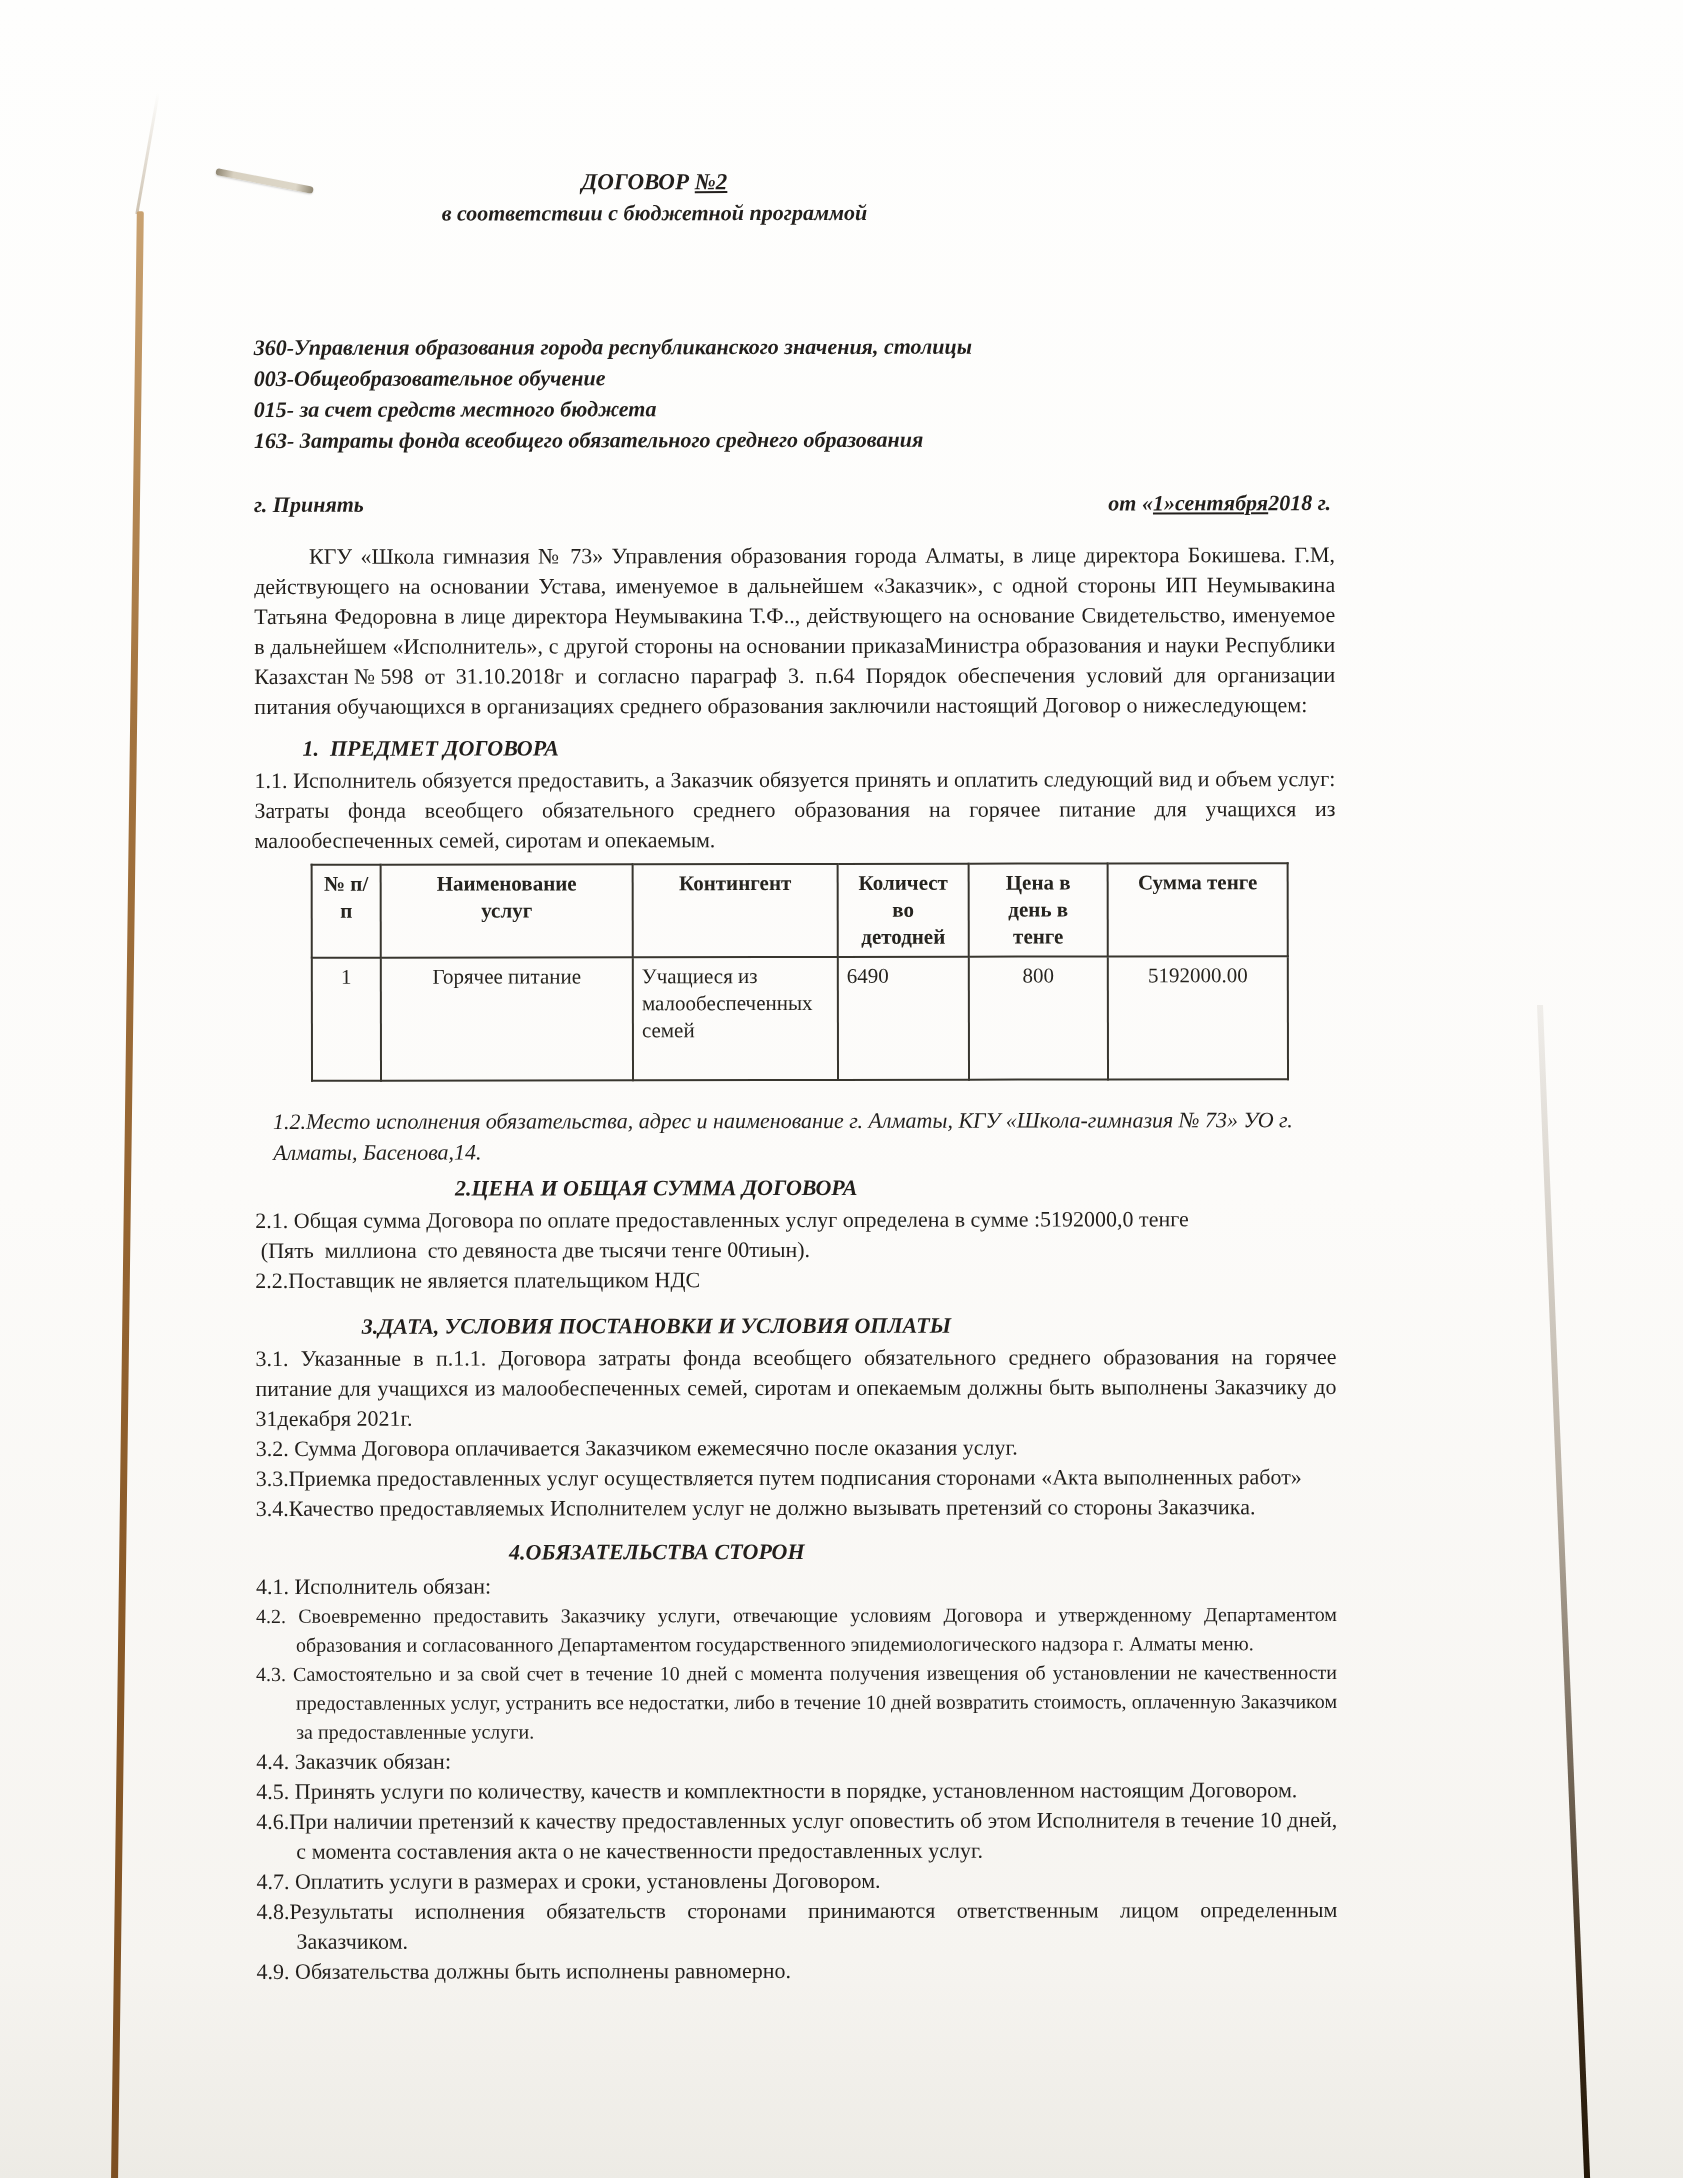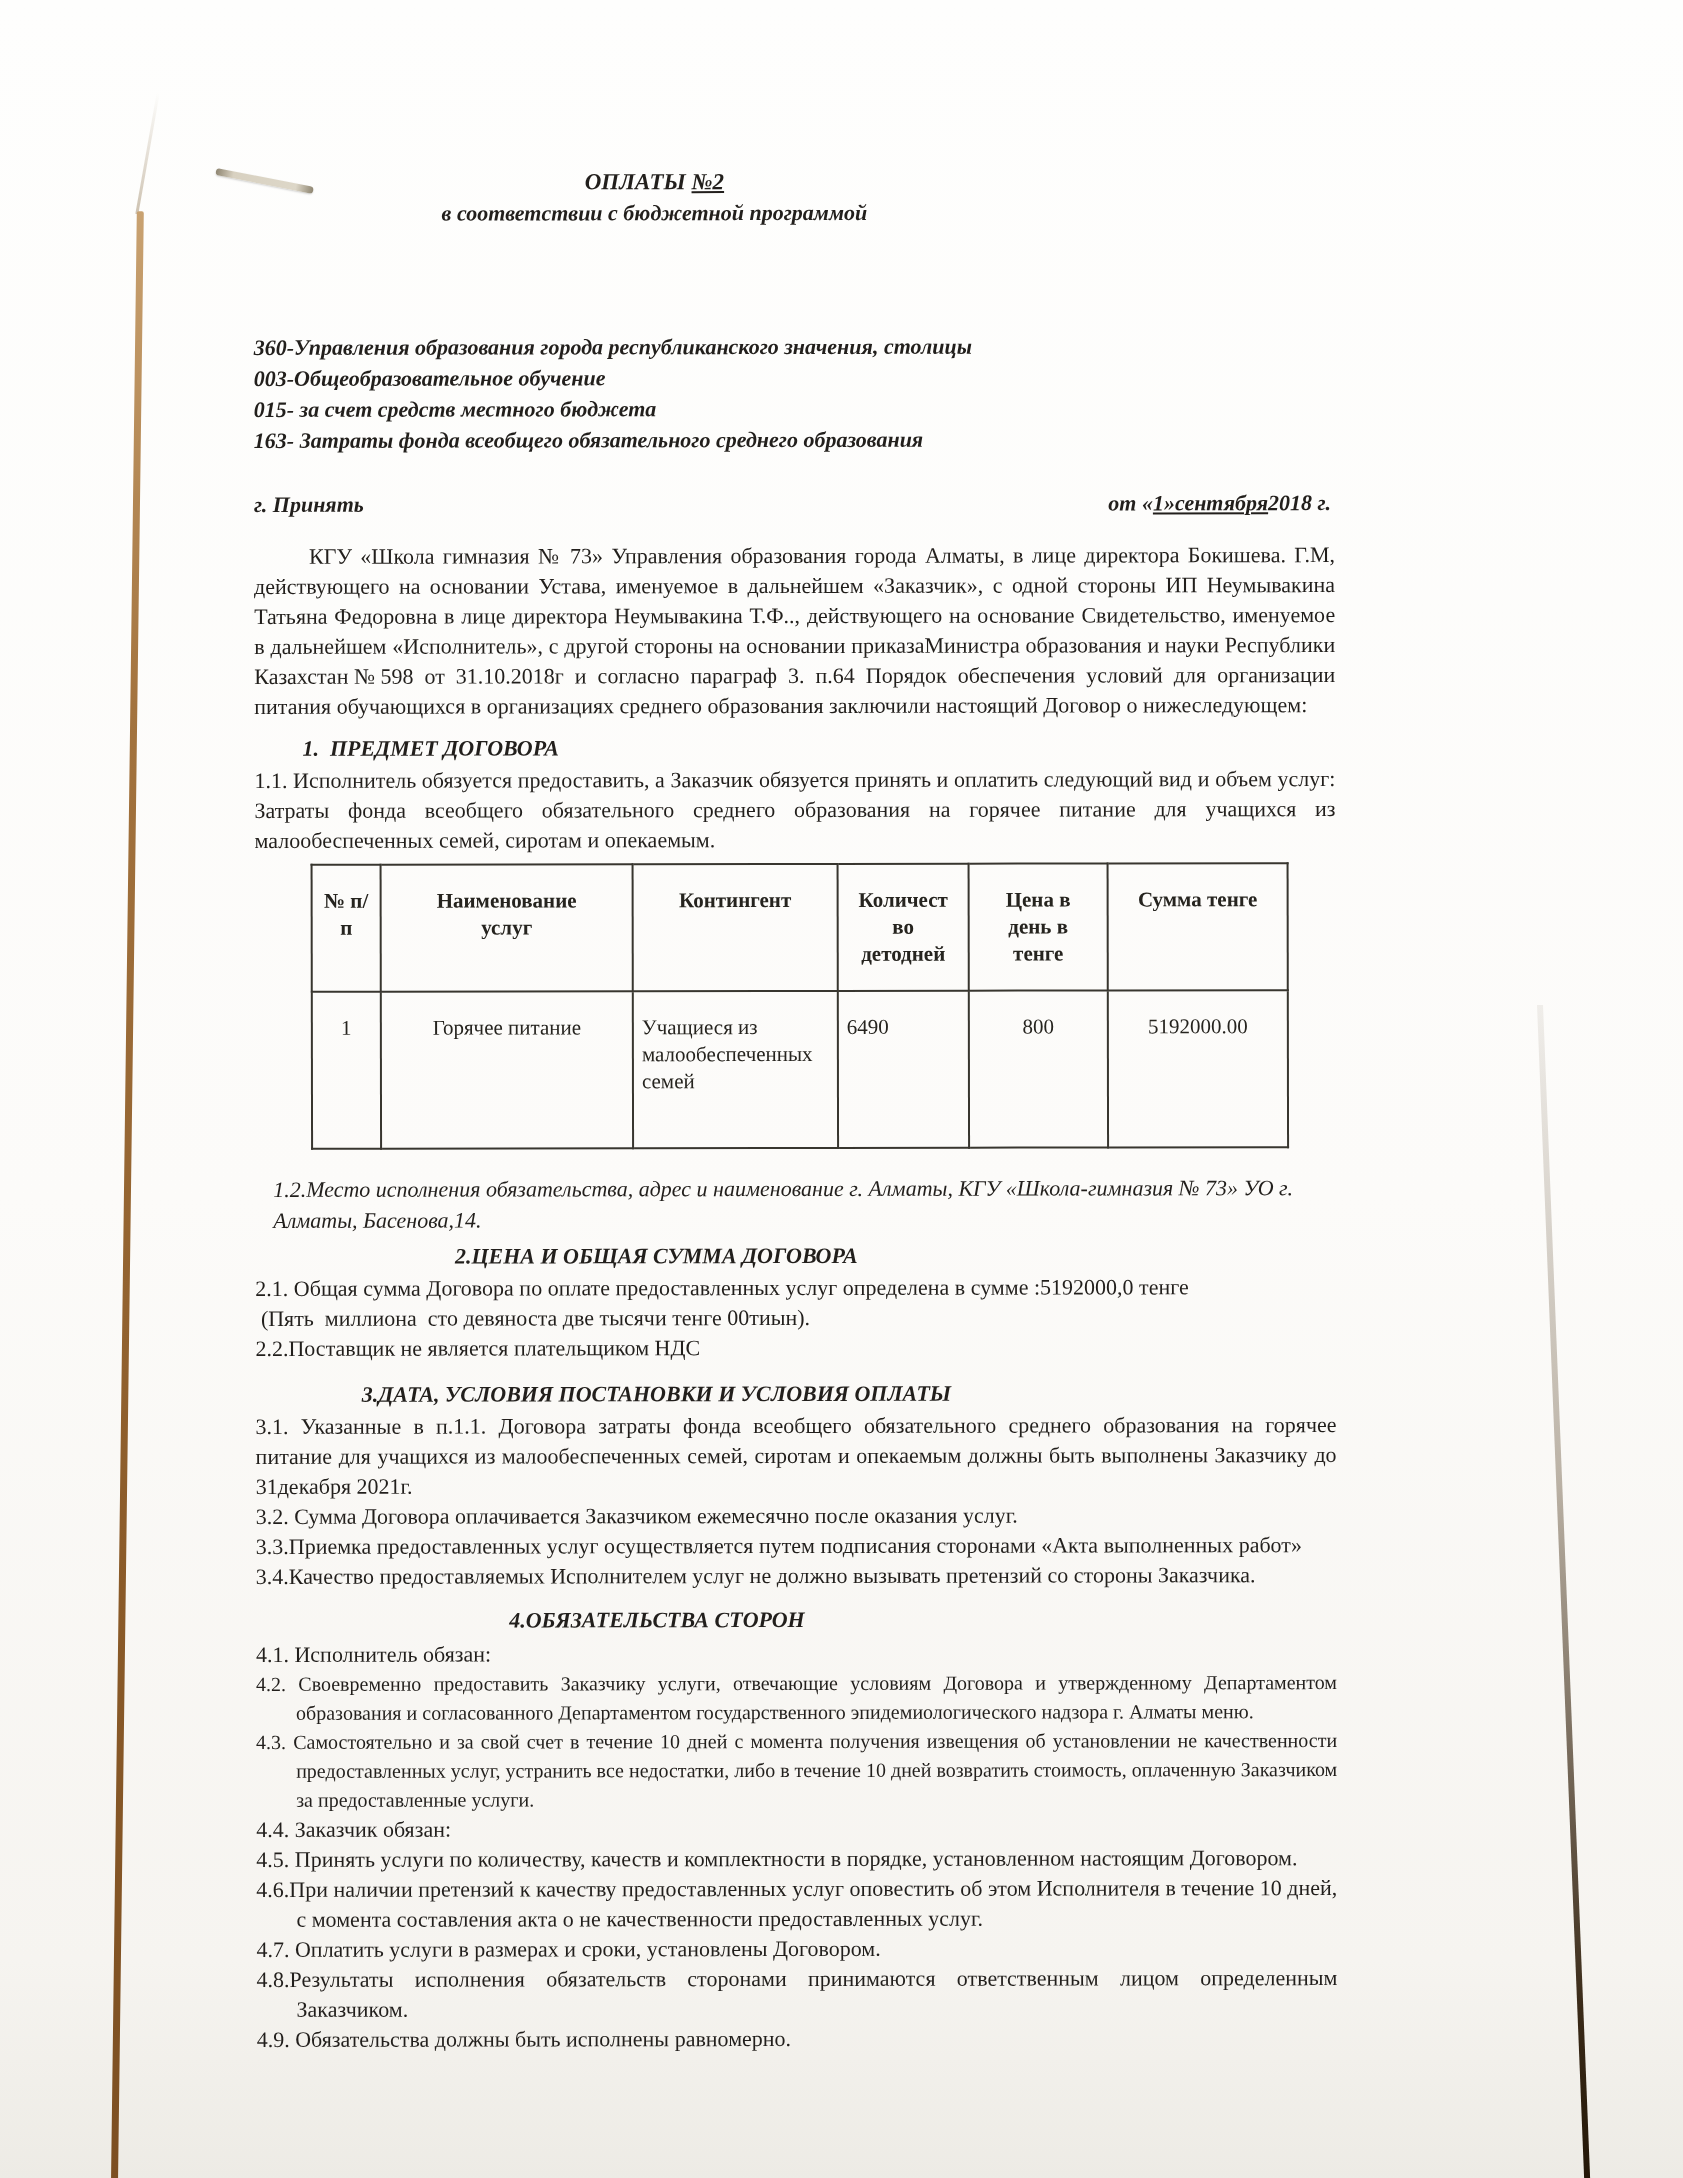--- a/index.html
+++ b/index.html
@@ -47,21 +47,21 @@
   .subtitle{font-weight:bold;font-style:italic;text-align:center;width:802px;font-size:22px;margin-bottom:103px;}
   .programs{margin-bottom:34px;}
   .programs .prog{font-weight:bold;font-style:italic;line-height:31px;}
   .place-date{display:flex;justify-content:space-between;width:1077px;
     font-weight:bold;font-style:italic;margin-bottom:22px;}
   .preamble{text-align:justify;text-indent:55px;margin-bottom:12px !important;}
   .h-left{font-weight:bold;font-style:italic;font-size:22px;margin:0 0 2px 48px;}
   .h-center{font-weight:bold;font-style:italic;text-align:center;width:802px;font-size:22px;margin:6px 0 2px;}
   .p11{text-align:justify;margin-bottom:8px !important;}
   .tbl{border-collapse:collapse;margin-left:56px;font-size:21px;line-height:27px;color:#26241f;}
-  .tbl th,.tbl td{border:2px solid #38362f;padding:22px 8px;background:transparent;}
+  .tbl th,.tbl td{border:2px solid #38362f;padding:5px 8px;background:transparent;}
   .tbl th{font-weight:bold;white-space:pre-line;vertical-align:top;text-align:center;}
   .tbl tbody td{vertical-align:top;height:111px;}
   .td-c{text-align:center;}
   .td-l{text-align:left;margin-top:44px;}
   .p12{font-style:italic;margin:24px 0 0 18px !important;line-height:31px;max-width:1059px;}
   .just{text-align:justify;}
   .gap-preserve{white-space:pre-wrap;}
   .items .item{padding-left:40px;text-indent:-40px;text-align:justify;margin:0;}
   .items .item.small{font-size:20px;line-height:29px;}
 </style>
@@ -69,21 +69,21 @@
 <body>
 
 <div class="scan">
   <div class="corner-fold"></div>
   <div class="edge-left"></div>
   <div class="staple"></div>
   <div class="edge-right"></div>
 
   <div class="doc">
 
-    <div class="title"><span>ОПЛАТЫ </span><span class="u">№2</span></div>
+    <div class="title"><span>ДОГОВОР </span><span class="u">№2</span></div>
     <div class="subtitle">в соответствии с бюджетной программой</div>
 
     <div class="programs">
       <div class="prog">360-Управления образования города республиканского значения, столицы</div>
       <div class="prog">003-Общеобразовательное обучение</div>
       <div class="prog">015- за счет средств местного бюджета</div>
       <div class="prog">163- Затраты фонда всеобщего обязательного среднего образования</div>
     </div>
 
     <div class="place-date">

